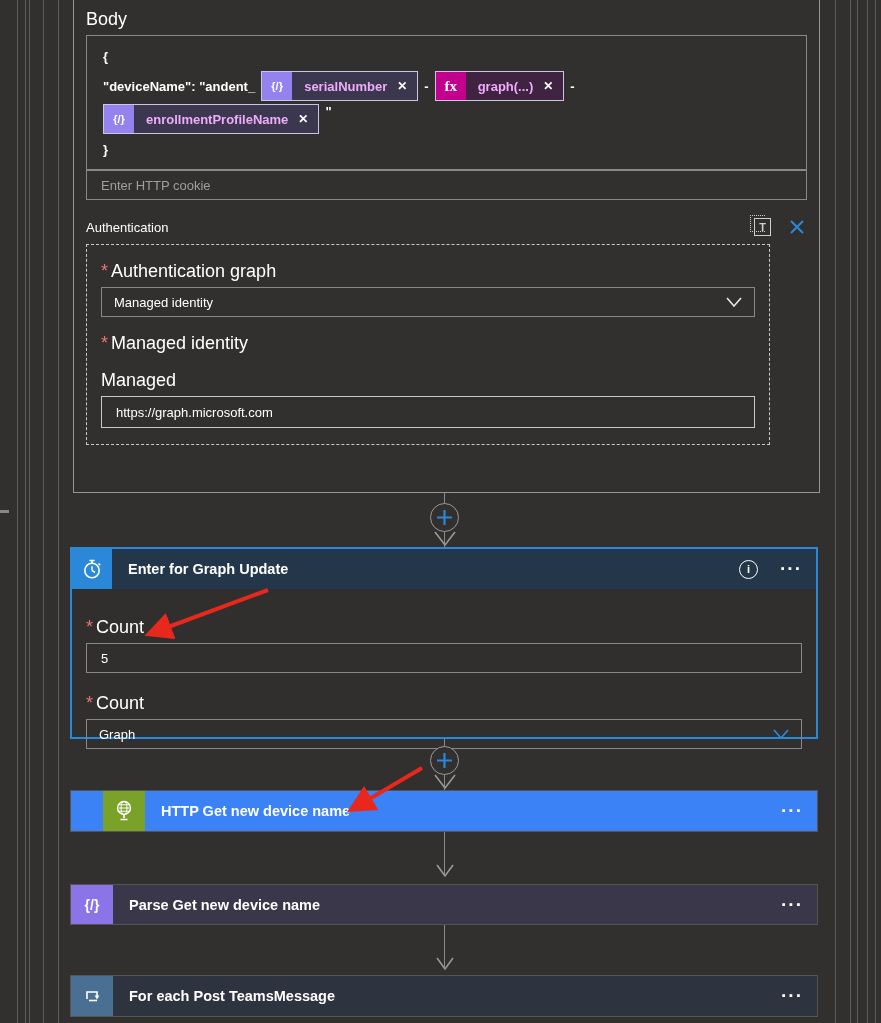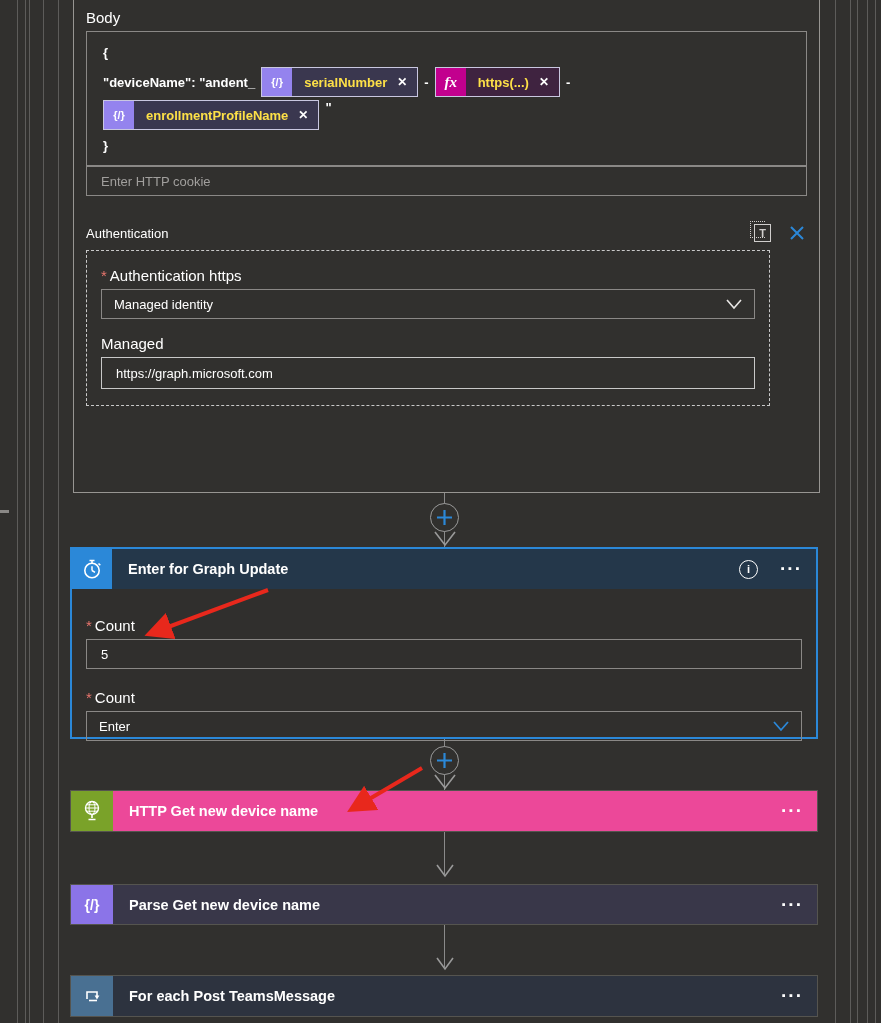--- a/index.html
+++ b/index.html
@@ -5,34 +5,34 @@
   html,body{margin:0;padding:0;background:#232221;}
   *{box-sizing:border-box;font-family:"Liberation Sans",sans-serif;}
   #canvas{position:relative;width:881px;height:1023px;background:#31302e;overflow:hidden;}
 
   
   .scope-line{position:absolute;top:0;bottom:0;width:1px;background:#5d5c5a;}
   .edge-dash{position:absolute;left:0;top:510px;width:9px;height:3px;background:#8a8886;}
 
   
   .panel{position:absolute;left:73px;top:-4px;width:747px;height:497px;border:1px solid #979592;padding:0 12px;}
-  .field-label{color:#fff;font-size:15px;margin:14px 0 5px 0;}
+  .field-label{color:#fff;font-size:18px;margin:14px 0 5px 0;}
   .body-box{border:1px solid #8a8886;min-height:130px;padding:8px 16px;color:#fff;font-size:13px;font-weight:600;}
   .json-row{display:flex;align-items:center;flex-wrap:nowrap;min-height:24px;}
   .json-row.tokens{margin:3px 0;}
   .pill{display:inline-flex;align-items:center;height:30px;border:1px solid #c9c7e0;background:#3a374f;margin:0 6px;}
   .pill.fx-pill{background:#3f2340;}
   .pill-icon{width:30px;align-self:stretch;display:flex;align-items:center;justify-content:center;color:#fff;font-size:11px;font-weight:700;}
   .pill-icon.dynamic{background:#9483ee;}
-  .pill-icon.fx{background:#c2008e;font-style:italic;font-family:"Liberation Serif",serif;font-size:15px;}
-  .pill-label{padding:0 8px 0 12px;color:#fde047;font-size:13px;font-weight:600;white-space:nowrap;}
+  .pill-icon.fx{background:#c2008e;font-family:"Liberation Serif",serif;font-size:15px;}
+  .pill-label{padding:0 8px 0 12px;color:#f0abfc;font-size:13px;font-weight:600;white-space:nowrap;}
   .pill-close{padding:0 10px 0 2px;color:#fff;font-size:12px;cursor:pointer;}
   .text-input{width:100%;height:30px;background:transparent;border:1px solid #8a8886;color:#fff;font-size:13px;padding:0 14px;outline:none;}
   .text-input::placeholder{color:#a19f9d;}
-  .auth-header{display:flex;align-items:center;margin-top:28px;}
+  .auth-header{display:flex;align-items:center;margin-top:18px;}
   .auth-header .lbl{color:#fff;font-size:13px;flex:1;}
   .tmode-icon{position:relative;width:17px;height:18px;border:1px solid #d0cecd;color:#d0cecd;font-size:11px;font-weight:700;display:flex;align-items:center;justify-content:center;margin-right:18px;cursor:pointer;}
   .tmode-icon::before{content:"";position:absolute;left:-5px;top:-4px;width:14px;height:15px;border-left:1px dotted #d0cecd;border-top:1px dotted #d0cecd;border-bottom:1px dotted #d0cecd;}
   .x-icon{cursor:pointer;display:flex;margin-right:2px;}
   .dashed-box{margin-top:8px;width:684px;border:1px dashed #c9c9c9;padding:4px 14px 16px;}
   .req{color:#e8756d;margin-right:3px;}
   .dropdown{height:30px;border:1px solid #8a8886;display:flex;align-items:center;padding:0 12px;color:#fff;font-size:13px;cursor:pointer;}
   .dropdown .sp{flex:1;}
   .audience-input{border-color:#c8c8c8;height:32px;}
 
@@ -46,21 +46,21 @@
   .card-header{height:40px;display:flex;align-items:center;background:#24374a;}
   .card-icon{width:40px;align-self:stretch;flex:none;display:flex;align-items:center;justify-content:center;background:#2b88d8;}
   .card-title{margin-left:16px;color:#fff;font-size:14.5px;font-weight:600;flex:1;white-space:nowrap;}
   .info-icon{width:19px;height:19px;border:1.5px solid #fff;border-radius:50%;display:flex;align-items:center;justify-content:center;color:#fff;font-size:11px;font-weight:700;margin-right:22px;cursor:pointer;flex:none;}
   .more-icon{color:#fff;font-size:19px;font-weight:700;letter-spacing:1px;margin-right:14px;cursor:pointer;line-height:10px;}
   .card-body{padding:0 14px 16px;}
 
   
   .action-collapsed{position:absolute;left:70px;width:748px;height:42px;display:flex;align-items:center;border:1px solid #55544f;cursor:pointer;}
   .collapsed-icon{width:42px;align-self:stretch;flex:none;display:flex;align-items:center;justify-content:center;color:#fff;}
-  .http-card{top:790px;background:#ec4899;}
+  .http-card{top:790px;background:#3b82f6;padding-left:32px;}
   .http-card .collapsed-icon{background:#7aa229;}
   .parse-card{top:884px;height:41px;background:#393749;}
   .parse-card .collapsed-icon{background:#8b74e8;font-size:14px;font-weight:700;}
   .foreach-card{top:975px;background:#2d333f;}
   .foreach-card .collapsed-icon{background:#497092;}
 
   #annotations{position:absolute;left:0;top:0;pointer-events:none;z-index:5;}
 </style>
 </head>
 <body>
@@ -87,21 +87,21 @@
       <div class="json-row tokens">
         <span style="white-space:pre;">"deviceName": "andent_</span>
         <span class="pill">
           <span class="pill-icon dynamic">{/}</span>
           <span class="pill-label">serialNumber</span>
           <span class="pill-close">✕</span>
         </span>
         <span>-</span>
         <span class="pill fx-pill">
           <span class="pill-icon fx">fx</span>
-          <span class="pill-label">https(...)</span>
+          <span class="pill-label">graph(...)</span>
           <span class="pill-close">✕</span>
         </span>
         <span>-</span>
       </div>
       <div class="json-row tokens">
         <span class="pill" style="margin-left:0">
           <span class="pill-icon dynamic">{/}</span>
           <span class="pill-label">enrollmentProfileName</span>
           <span class="pill-close">✕</span>
         </span>
@@ -117,28 +117,31 @@
       <span class="tmode-icon">T</span>
       <span class="x-icon">
         <svg width="16" height="16" viewBox="0 0 16 16">
             <path d="M2 2 L14 14 M14 2 L2 14" stroke="#2b88d8" stroke-width="2" fill="none"></path>
           </svg>
       </span>
     </div>
 
     <div class="dashed-box">
       <div class="field-label" style="margin-top:12px">
-        <span class="req">*</span><span>Authentication https</span>
+        <span class="req">*</span><span>Authentication graph</span>
       </div>
       <div class="dropdown">
         <span>Managed identity</span>
         <span class="sp"></span>
         <svg width="16" height="11" viewBox="0 0 16 11">
             <polyline points="1,1 8,9 15,1" stroke="#e8e6e4" stroke-width="1.6" fill="none"></polyline>
           </svg>
+      </div>
+      <div class="field-label" style="margin-top:16px">
+        <span class="req">*</span><span>Managed identity</span>
       </div>
       <div class="field-label" style="margin-top:16px">Managed</div>
       <input class="text-input audience-input" value="https://graph.microsoft.com" style="">
     </div>
   </div>
 
   <div class="connector-line" style="top:493px;height:54px"></div>
   <div class="plus-circle" style="top:503px">
     <svg width="15" height="15" viewBox="0 0 15 15">
         <path d="M7.5 0 V15 M0 7.5 H15" stroke="#2b88d8" stroke-width="2.2"></path>
@@ -164,21 +167,21 @@
     </div>
     <div class="card-body">
       <div class="field-label" style="margin-top:28px">
         <span class="req">*</span><span>Count</span>
       </div>
       <input class="text-input" value="5" style="">
       <div class="field-label" style="margin-top:20px">
         <span class="req">*</span><span>Count</span>
       </div>
       <div class="dropdown">
-        <span>Enter</span>
+        <span>Graph</span>
         <span class="sp"></span>
         <svg width="16" height="11" viewBox="0 0 16 11">
             <polyline points="1,1 8,9 15,1" stroke="#2b88d8" stroke-width="1.8" fill="none"></polyline>
           </svg>
       </div>
     </div>
   </div>
 
   <div class="connector-line" style="top:739px;height:51px"></div>
   <div class="plus-circle" style="top:746px">

